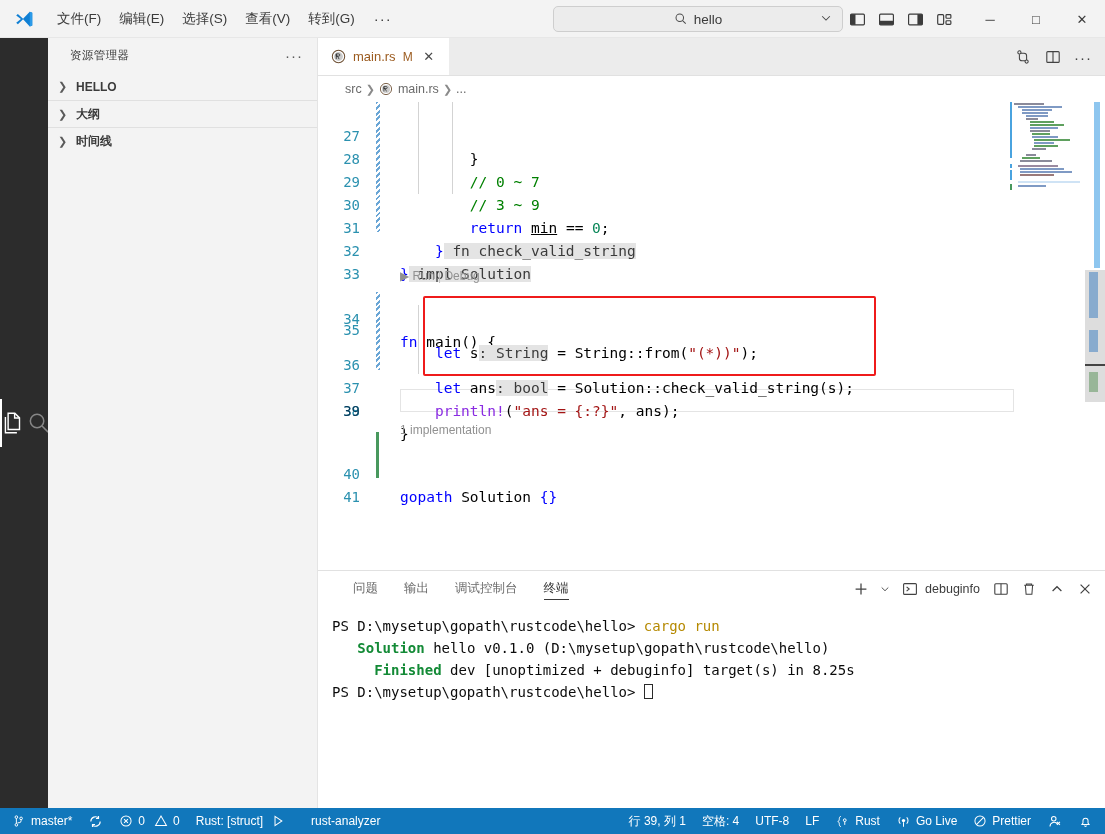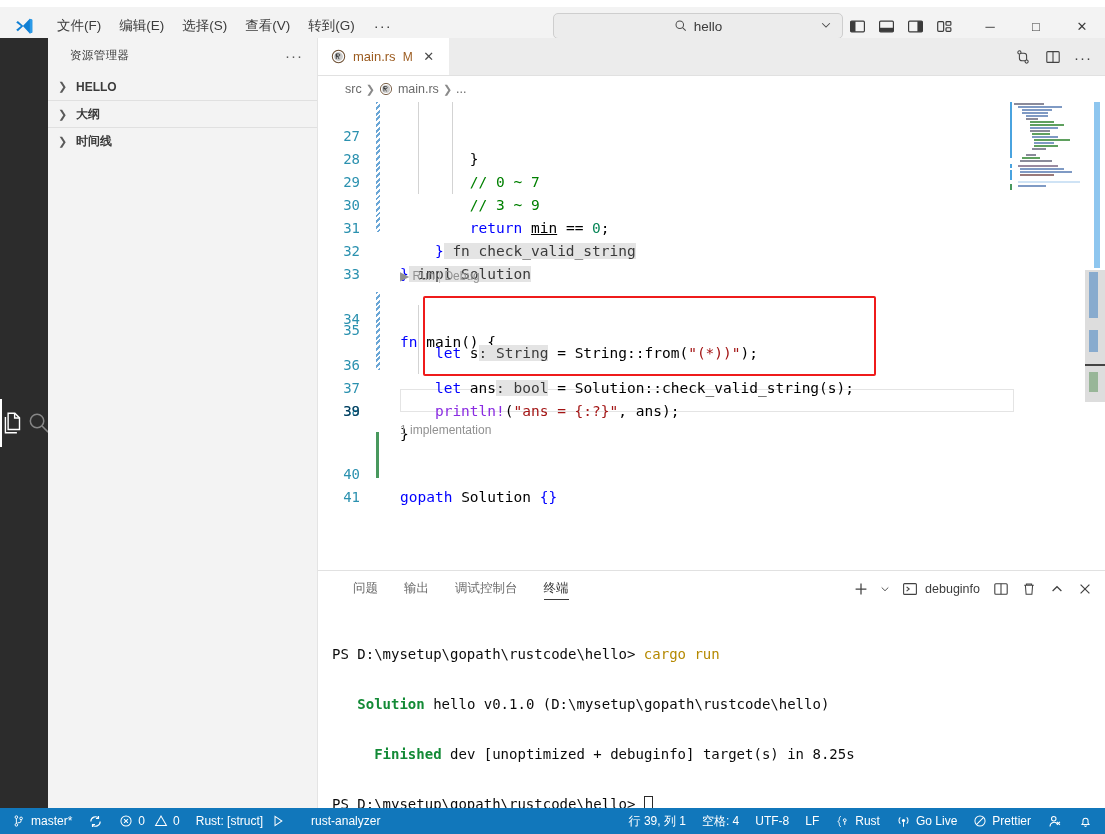--- a/index.html
+++ b/index.html
@@ -11,21 +11,20 @@
     color:#333333;
     -webkit-font-smoothing:antialiased;
   }
   .app{ position:relative; width:1105px; height:834px; }
 
   
   .titlebar{
     position:absolute; top:0; left:0; width:1105px; height:38px;
     background:#f3f3f3; display:flex; align-items:center;
     border-bottom:1px solid #e7e7e7;
-    margin-top:7px;
   }
   .vs-logo{ width:48px; height:38px; display:flex; align-items:center; justify-content:center; }
   .menu{ display:flex; align-items:center; height:38px; }
   .menu-item{
     padding:0 9px; height:38px; line-height:38px; font-size:13.5px; color:#3b3b3b; cursor:default;
     white-space:nowrap;
   }
   .menu-more{ padding:0 10px; font-size:15px; color:#3b3b3b; letter-spacing:1px; }
   .nav-arrows{ position:absolute; left:628px; top:9px; display:flex; gap:16px; }
   .arrow{ width:20px; height:20px; color:#616161; display:flex; align-items:center; justify-content:center; }
@@ -193,21 +192,21 @@
   }
   .panel-actions{ position:absolute; right:8px; top:0; height:35px; display:flex; align-items:center; gap:4px; }
   .pa{ width:24px; height:24px; display:flex; align-items:center; justify-content:center; color:#424242;}
   .shell-label{ display:flex; align-items:center; gap:7px; font-size:12.5px; color:#3b3b3b; padding:0 5px;}
 
   .terminal{
     position:absolute; left:0; top:35px; width:787px; height:203px; padding:9px 0 0 14px;
     font-family:"DejaVu Sans Mono", monospace; font-size:14px; line-height:22px; color:#0b0b0b;
     overflow:hidden;
   }
-  .t-line{ white-space:pre; position:relative;margin-top:28px; }
+  .t-line{ white-space:pre; position:relative; }
   .t-green{ color:#138a36; font-weight:bold; }
   .t-yellow{ color:#b58900; }
   .cursor-block{ display:inline-block; width:9px; height:15px; border:1px solid #2a2a2a; vertical-align:-2px;}
 
   
   .statusbar{
     position:absolute; left:0; bottom:0; width:1105px; height:26px;
     background:#1177bb; display:flex; align-items:center; color:#ffffff; font-size:12px;
   }
   .sbi{ display:flex; align-items:center; gap:5px; padding:0 8px; height:26px; white-space:nowrap;}

